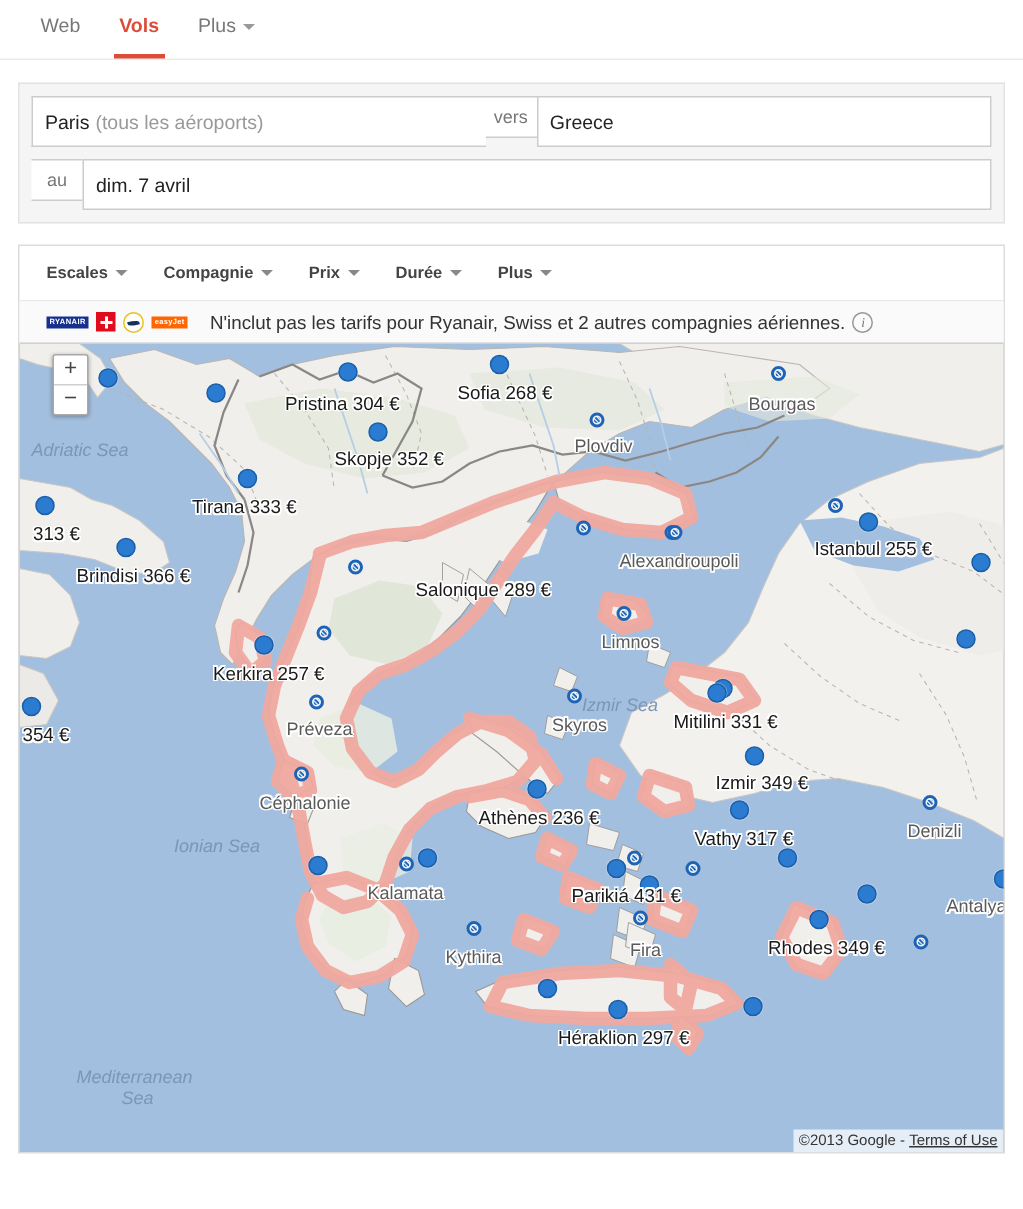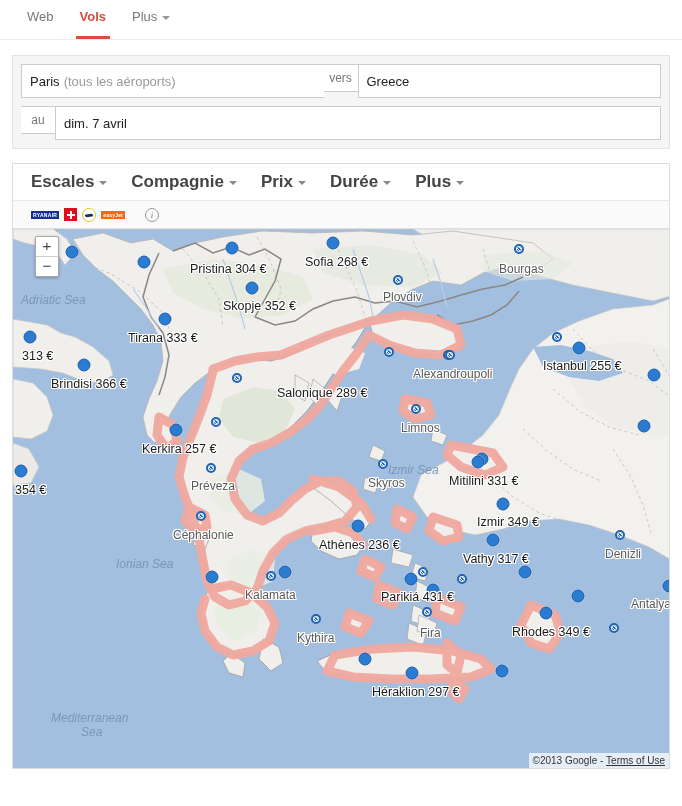--- a/index.html
+++ b/index.html
@@ -31,21 +31,21 @@
       font-size:13px;color:#222;overflow:hidden;white-space:nowrap;cursor:text;}
   .field .muted{color:#999;margin-left:4px;}
   .sep{width:34px;height:28px;background:#fff;border-top:1px solid #ccc;border-bottom:1px solid #ccc;box-sizing:border-box;
       display:flex;align-items:center;justify-content:center;font-size:12px;color:#777;}
   .f-from{border-right:none;}
   .f-to{}
 
   
   .panel{margin:14px 12px 0 12px;border:1px solid #dcdcdc;box-sizing:border-box;background:#fff;}
   .filterbar{height:36px;display:flex;align-items:center;padding-left:18px;border-bottom:1px solid #e8e8e8;}
-  .filter{font-size:17px;font-weight:bold;color:#444;margin-right:24px;cursor:pointer;white-space:nowrap;}
+  .filter{font-size:11px;font-weight:bold;color:#444;margin-right:24px;cursor:pointer;white-space:nowrap;}
   .filter .caret{display:inline-block;margin-left:5px;width:0;height:0;border-left:4px solid transparent;border-right:4px solid transparent;border-top:4px solid #888;vertical-align:middle;}
 
   .notice{height:27px;background:#fafafa;border-bottom:1px solid #e0e0e0;display:flex;align-items:center;padding-left:18px;}
   .logos{display:flex;align-items:center;margin-right:10px;}
   .lg{margin-right:5px;display:flex;align-items:center;}
   .lg-ryan{font-size:5px;font-weight:bold;color:#17308f;letter-spacing:.3px;background:#17308f;color:#fff;padding:1px 2px;line-height:6px;}
   .lg-swiss{width:13px;height:13px;background:#e00c1d;position:relative;}
   .lg-swiss:before,.lg-swiss:after{content:"";position:absolute;background:#fff;}
   .lg-swiss:before{left:5.5px;top:2.5px;width:2px;height:8px;}
   .lg-swiss:after{top:5.5px;left:2.5px;height:2px;width:8px;}
@@ -129,20 +129,21 @@
       <span class="lg">
           <span class="lg-swiss"></span>
         </span>
       <span class="lg">
           <span class="lg-luft"></span>
         </span>
       <span class="lg">
           <span class="lg-easy">easyJet</span>
         </span>
     </span>
+    <span class="notice-text">N'inclut pas les tarifs pour Ryanair, Swiss et 2 autres compagnies aériennes.</span>
     <span class="info-i">i</span>
   </div>
 
   <div class="map" id="map">
 
     <svg width="682" height="539" viewBox="0 0 682 539">
       <defs>
         <pattern id="hatch" width="4" height="4" patternUnits="userSpaceOnUse">
           <path d="M0,4 l4,-4 M-1,1 l2,-2 M3,5 l2,-2" stroke="#1f63b5" stroke-width="1"></path>
         </pattern>

